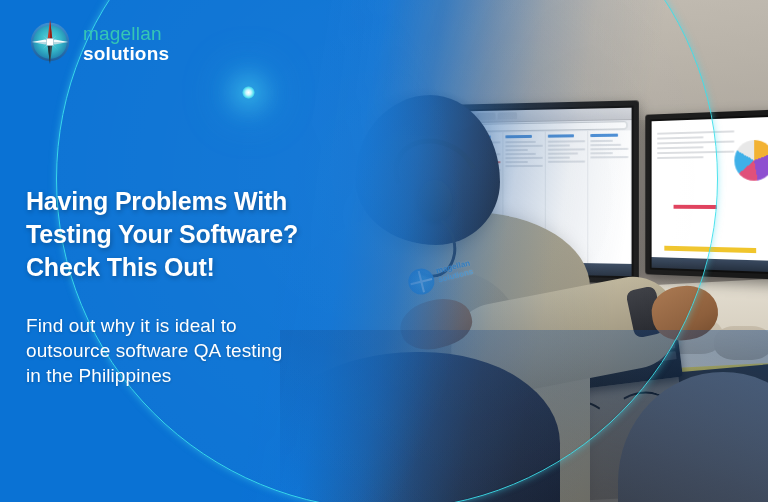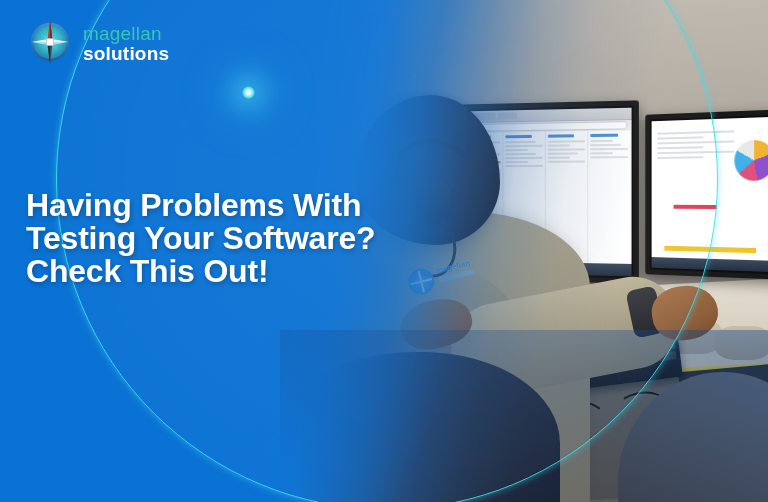--- a/index.html
+++ b/index.html
@@ -456,21 +456,21 @@
     font-weight: bold;
     letter-spacing: .2px;
     margin-top: 1px;
   }
 
   .headline {
     position: absolute;
     left: 26px;
     top: 168px;
     color: #ffffff;
-    font-size: 32px;
+    font-size: 25px;
     font-weight: bold;
     line-height: 33px;
     letter-spacing: -0.2px;
     text-shadow: 1px 2px 5px rgba(0,0,0,.28);
     white-space: pre-line;
     max-width: 420px;
   }
   .subhead {
     position: absolute;
     left: 26px;
@@ -734,15 +734,18 @@
       <div class="logo-text">
         <span class="t1">magellan</span>
         <span class="t2">solutions</span>
       </div>
     </div>
 
     <h1 class="headline">Having Problems With
 Testing Your Software?
 Check This Out!</h1>
 
+    <p class="subhead">Find out why it is ideal to
+outsource software QA testing
+in the Philippines</p>
 
   </div>
 </div>
 
 </body></html>

